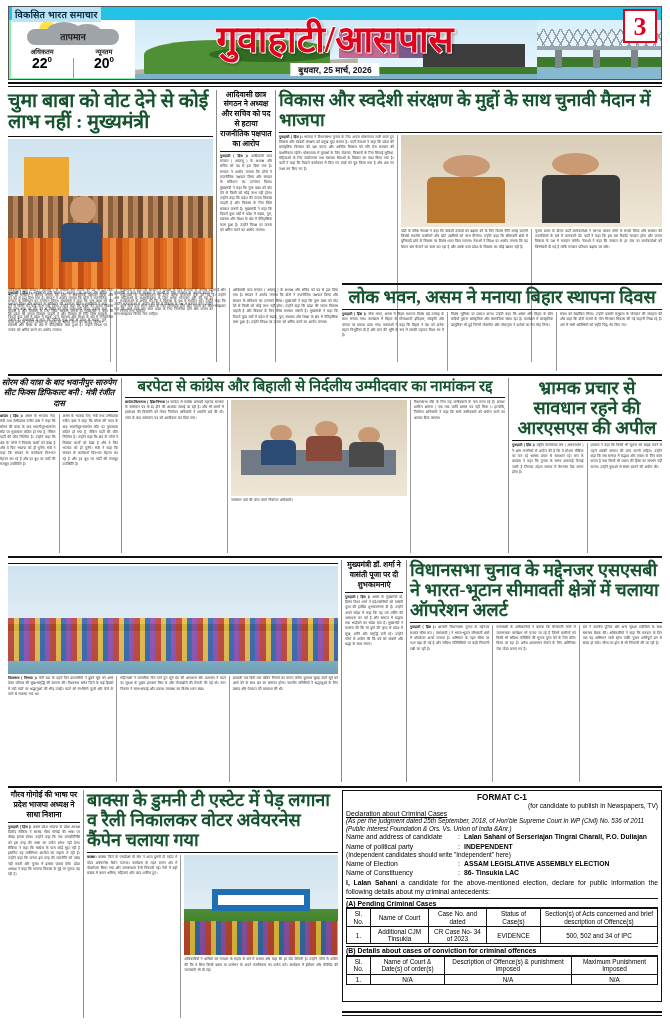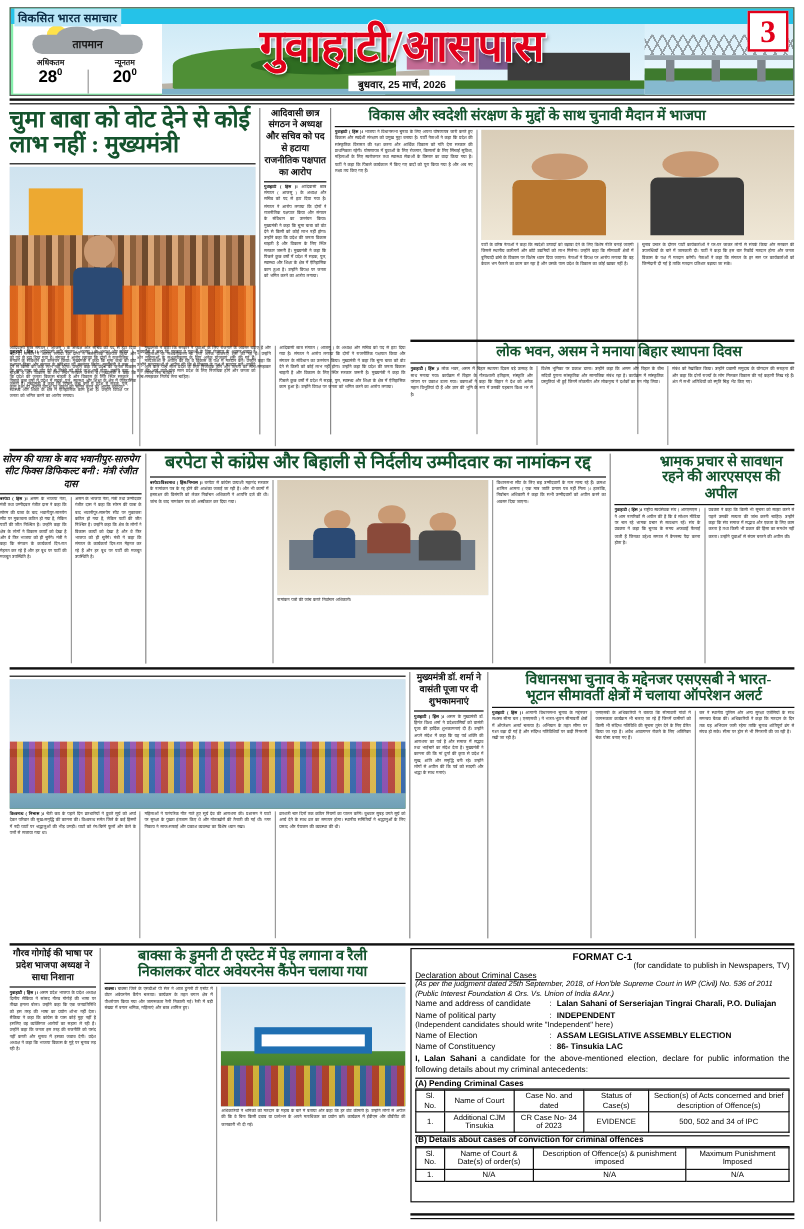--- a/index.html
+++ b/index.html
@@ -85,21 +85,21 @@
   .mh-rule { height:2px; background:#111; margin-top:2px; }
   .mh-rule2 { height:1px; background:#111; margin-top:1.5px; }
 
   
   .hl {
     font-family:"Liberation Serif", serif; font-weight:bold; color:#14532d;
     line-height:1.12;
   }
   .hl-xl { font-size:19.5px; }
   .hl-lg { font-size:15px; }
-  .hl-md { font-size:12px;margin-left:28px; }
+  .hl-md { font-size:18px; }
   .hl-it { font-style:italic; }
   .kicker {
     font-family:"Liberation Serif", serif; font-weight:bold; font-size:7.6px;
     line-height:1.3; text-align:center; color:#111;
   }
   .body-txt {
     font-family:"Liberation Serif", serif;
     font-size:3.55px; line-height:1.5; text-align:justify; color:#2b2b2b;
     word-spacing:.4px; hyphens:auto;
   }
@@ -195,21 +195,21 @@
       <div class="cloud">
         <div class="sun"></div>
         <div class="b2"></div>
           <div class="b3"></div>
           <div class="body"></div>
         <div class="tlabel">तापमान</div>
       </div>
       <div class="wrow">
         <div class="wcell">
           <div class="wlab">अधिकतम</div>
-          <div class="wval"><span>28</span><sup>0</sup></div>
+          <div class="wval"><span>22</span><sup>0</sup></div>
         </div>
         <div class="wcell">
           <div class="wlab">न्यूनतम</div>
           <div class="wval"><span>20</span><sup>0</sup></div>
         </div>
       </div>
       <div class="wdiv"></div>
     </div>
 
     <div class="mh-title">गुवाहाटी/आसपास</div>

